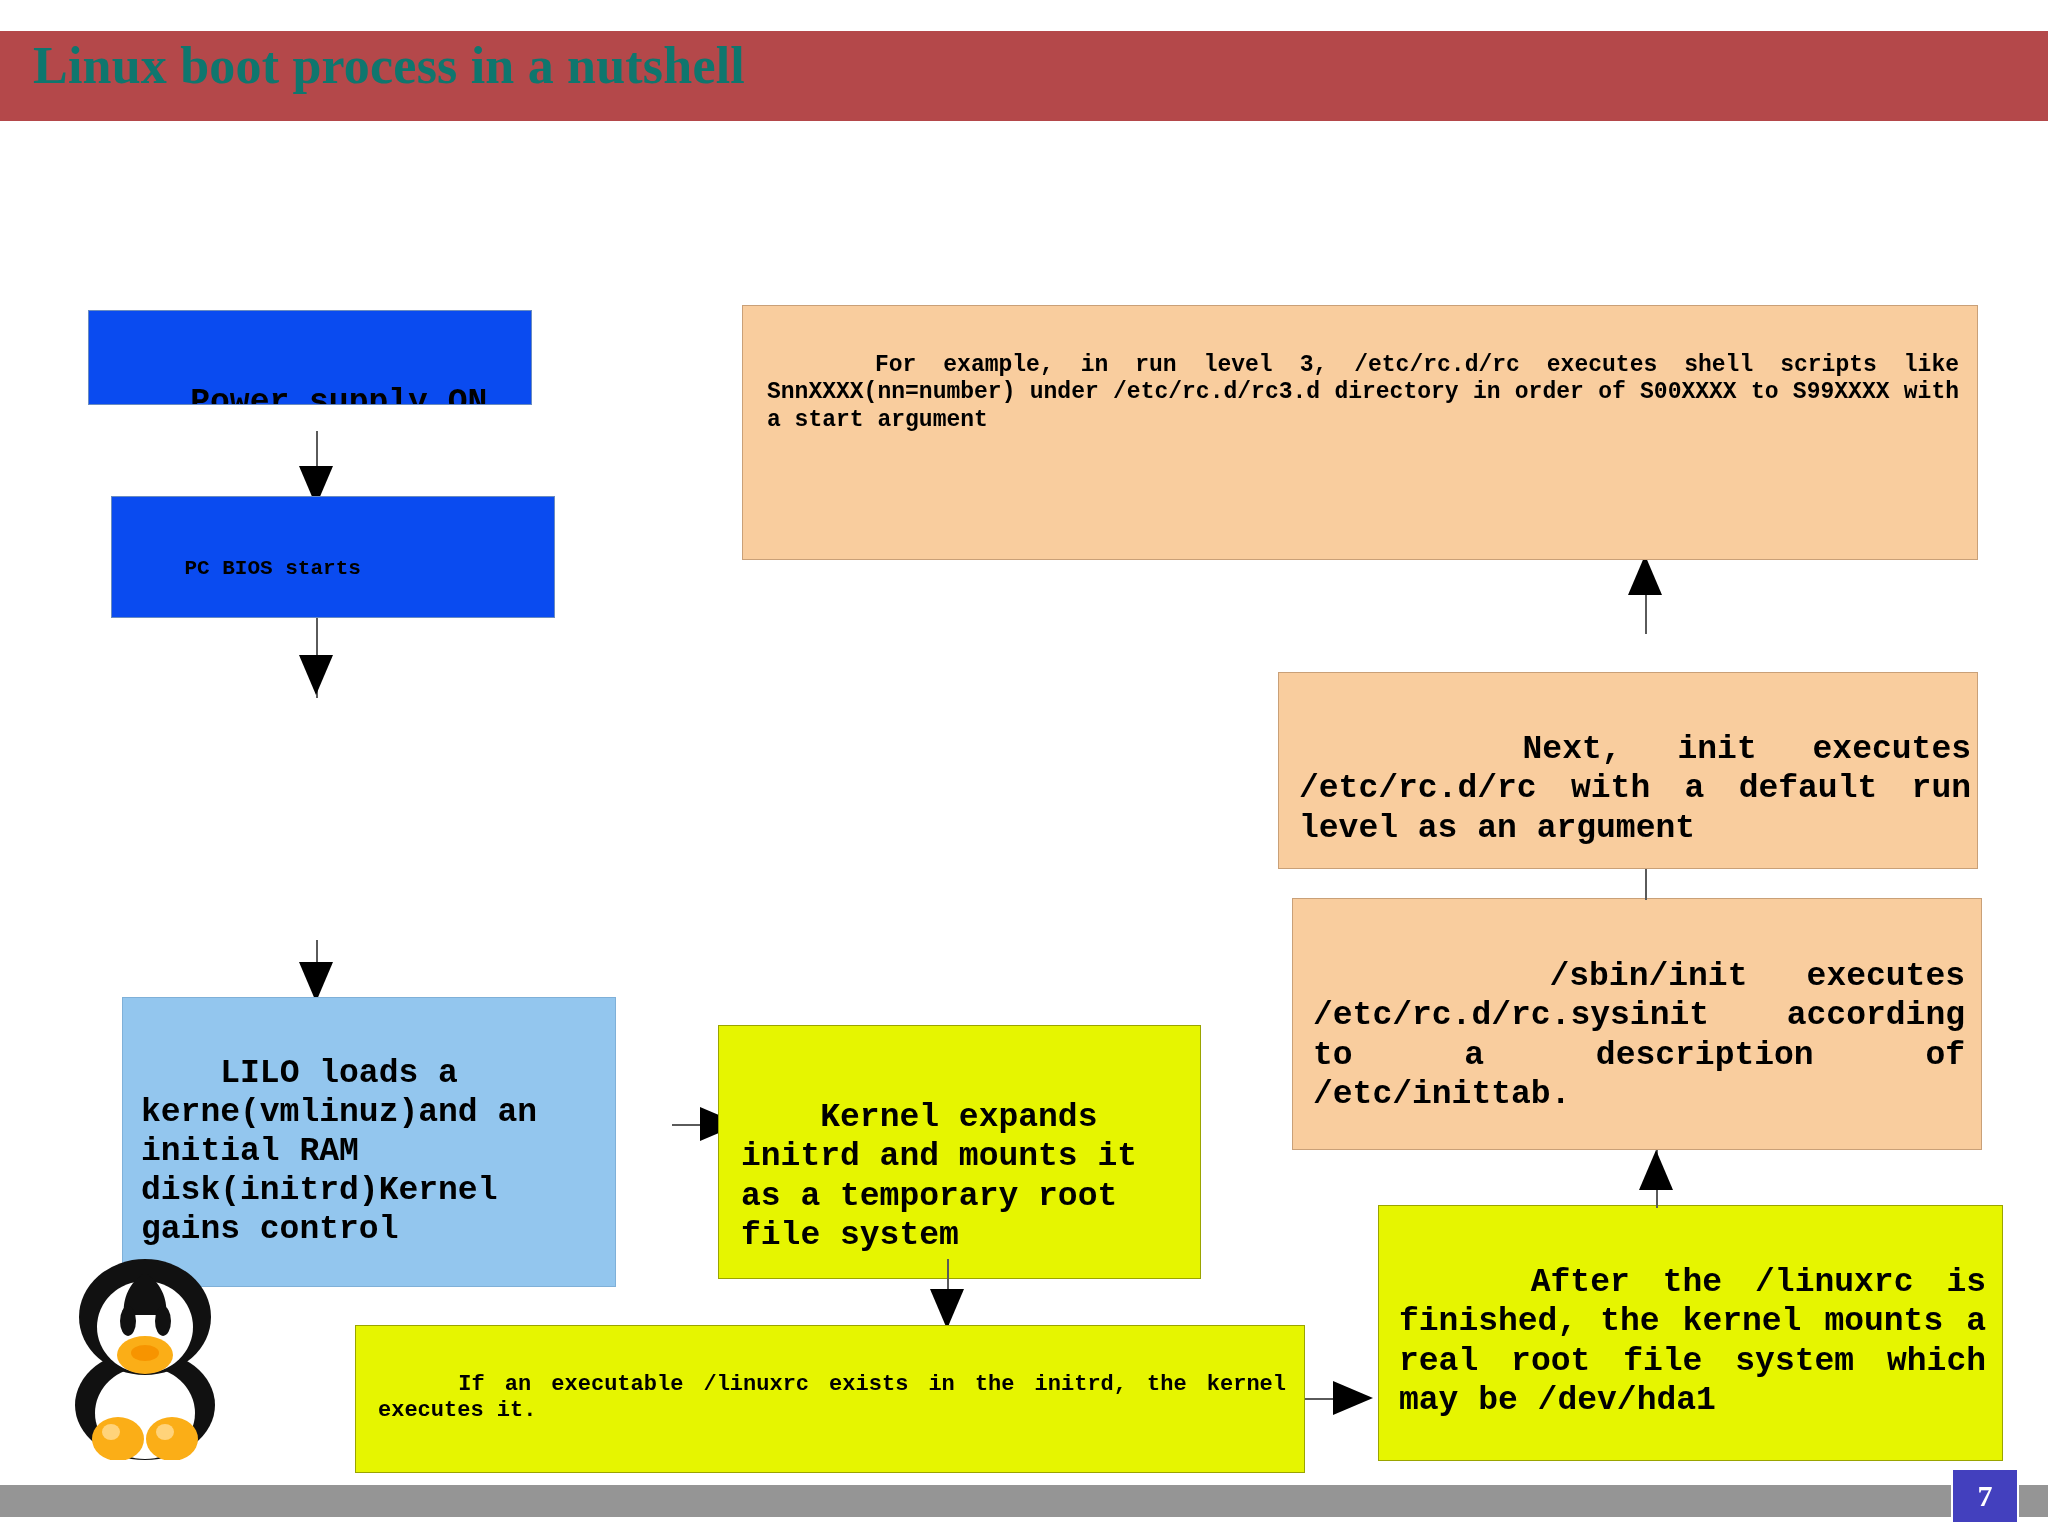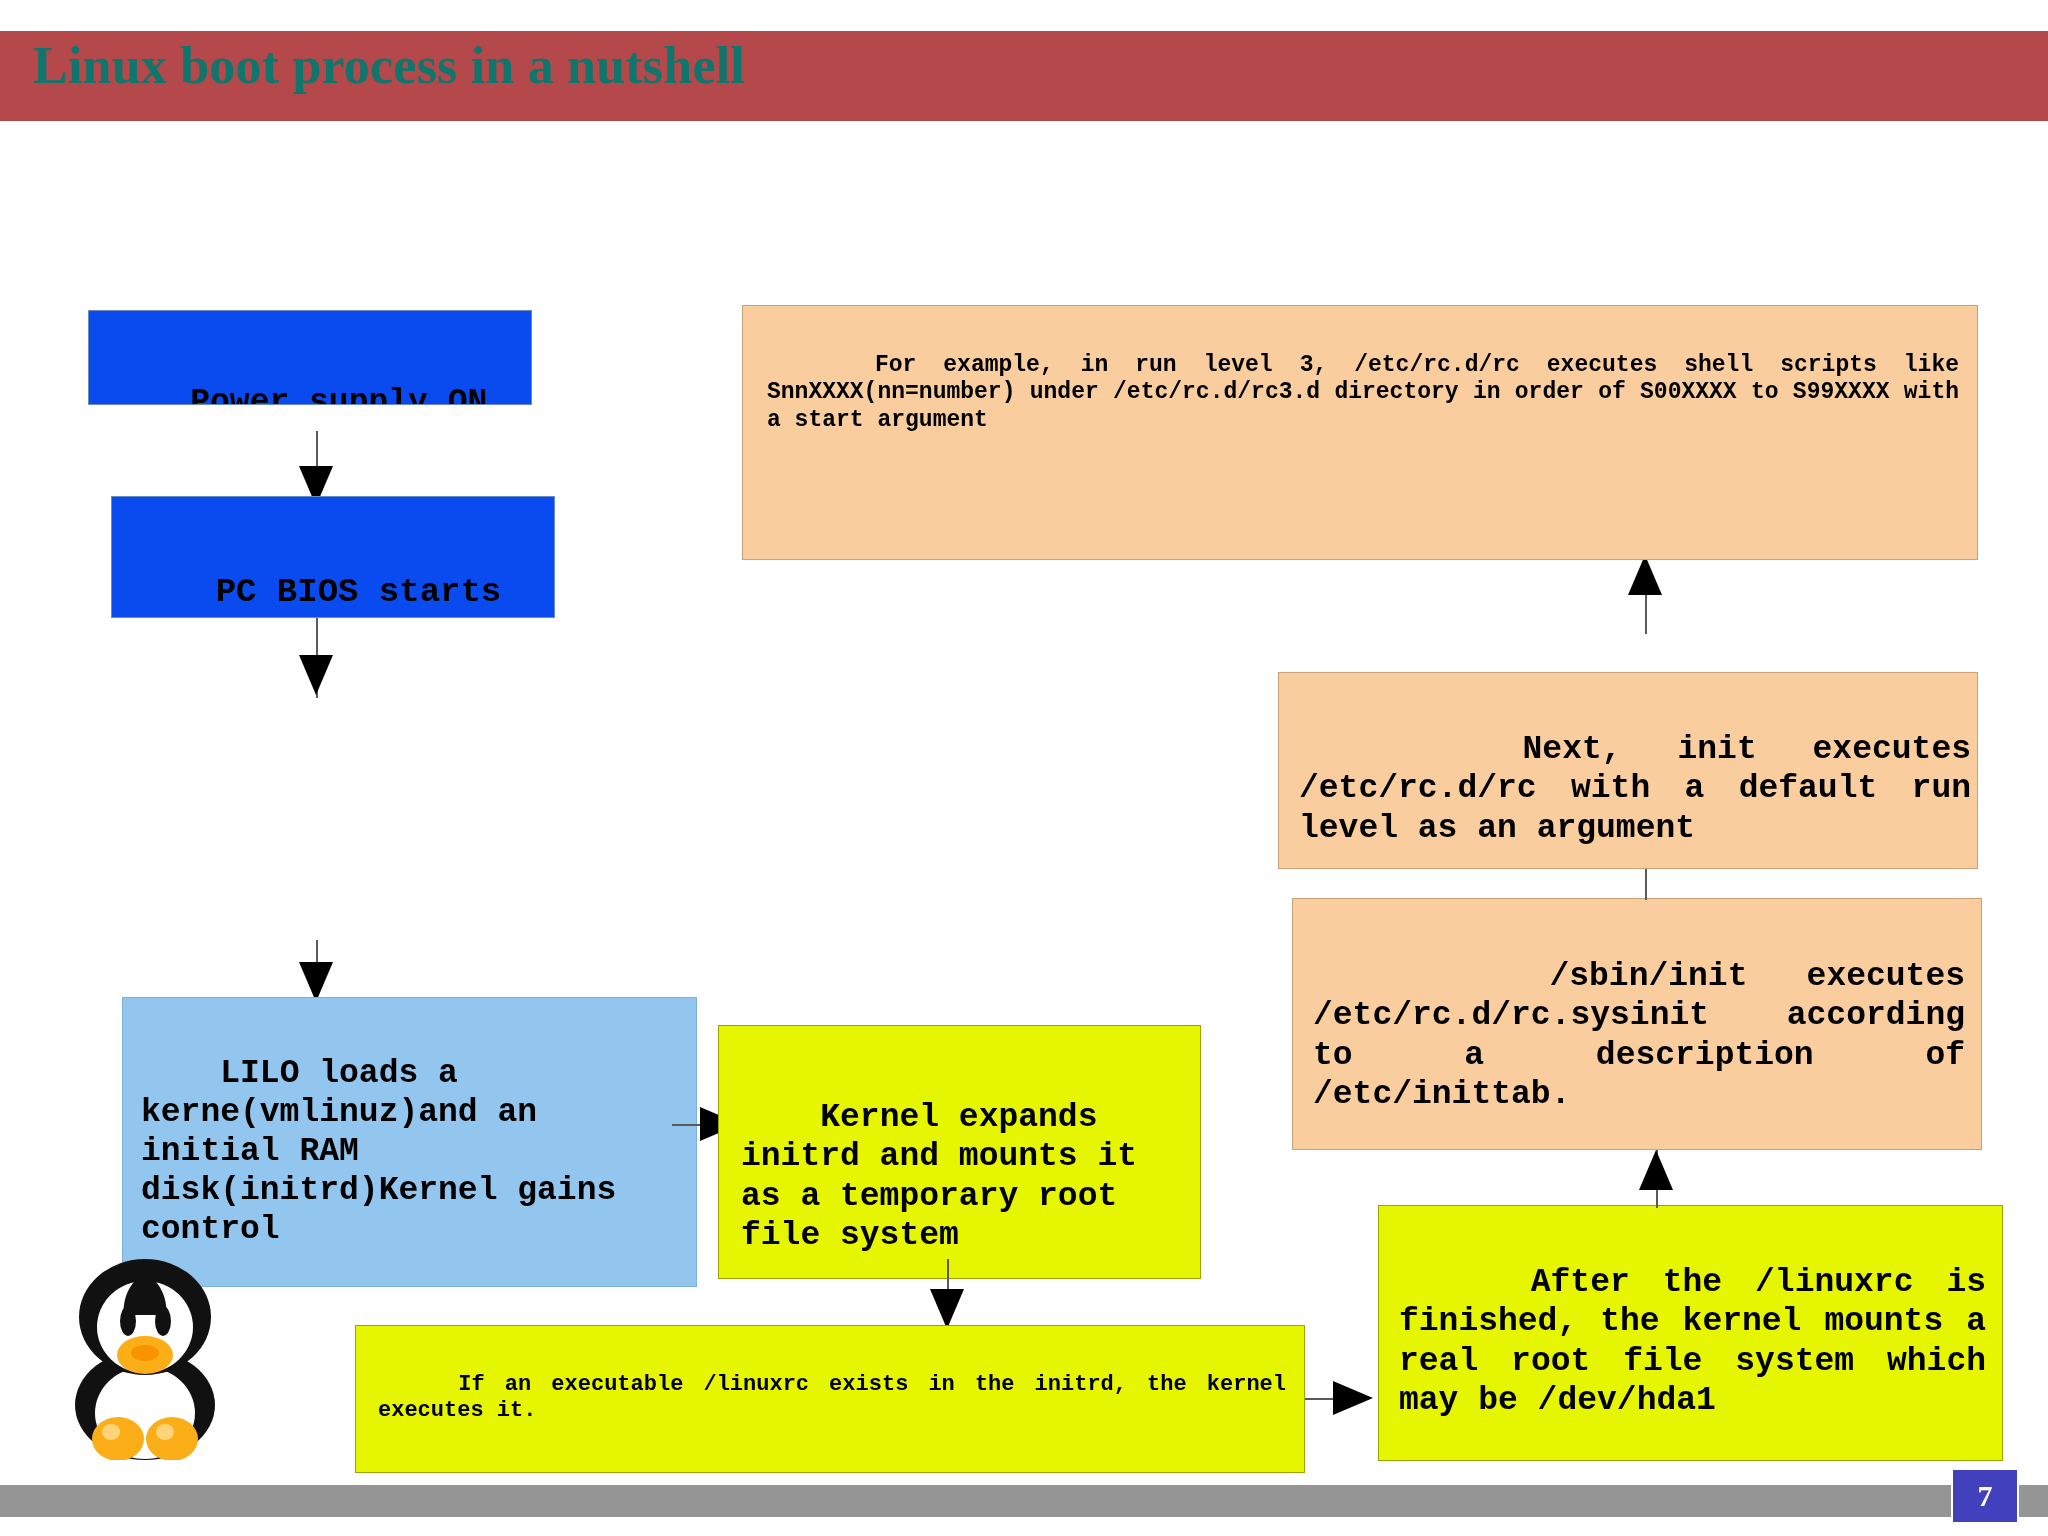--- a/index.html
+++ b/index.html
@@ -86,32 +86,32 @@
   <div class="title-band"></div>
   <div class="title-text">Linux boot process in a nutshell</div>
 
   <div class="box blue just" style="left:88px;top:310px;width:444px;height:95px;padding:34px 22px 0 22px;font-size:33px;">
     <span>Power supply ON</span>
   </div>
 
   <div class="vline" style="left:316px;top:431px;height:75px;"></div>
   <div class="arrow-down" style="left:299px;top:466px;"></div>
 
-  <div class="box blue" style="left:111px;top:496px;width:444px;height:122px;padding:35px 22px 8px 22px;font-size:34px;">
+  <div class="box blue" style="left:111px;top:496px;width:444px;height:122px;padding:35px 22px 8px 22px;font-size:21px;">
     <span>PC BIOS starts</span>
   </div>
 
   <div class="vline" style="left:316px;top:618px;height:80px;"></div>
   <div class="arrow-down" style="left:299px;top:655px;"></div>
 
 
   <div class="vline" style="left:316px;top:940px;height:62px;"></div>
   <div class="arrow-down" style="left:299px;top:962px;"></div>
 
-  <div class="box lightblue" style="left:122px;top:997px;width:575px;height:290px;padding:18px 14px 0 18px;font-size:33px;line-height:1.18;">
+  <div class="box lightblue" style="left:122px;top:997px;width:494px;height:290px;padding:18px 14px 0 18px;font-size:33px;line-height:1.18;">
     <span>LILO loads a kerne(vmlinuz)and an initial RAM disk(initrd)Kernel gains control</span>
   </div>
 
   <div class="hline" style="left:672px;top:1124px;width:48px;"></div>
   <div class="arrow-right" style="left:700px;top:1107px;"></div>
 
   <div class="box yellow" style="left:718px;top:1005px;width:483px;height:254px;padding:32px 14px 0 22px;font-size:33px;line-height:1.20;margin-top:20px;">
     <span>Kernel expands initrd and mounts it as a temporary root file system</span>
   </div>
 

